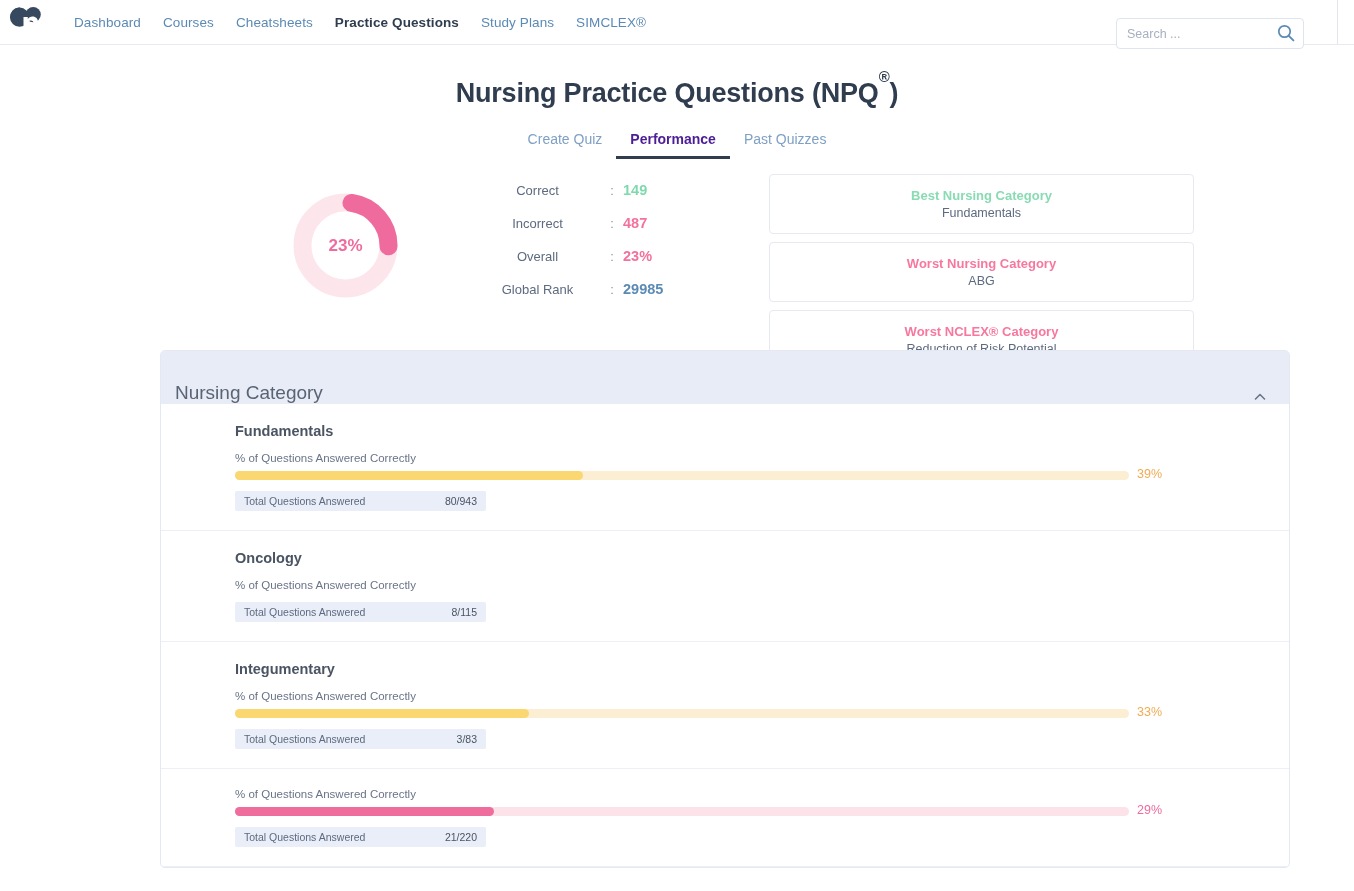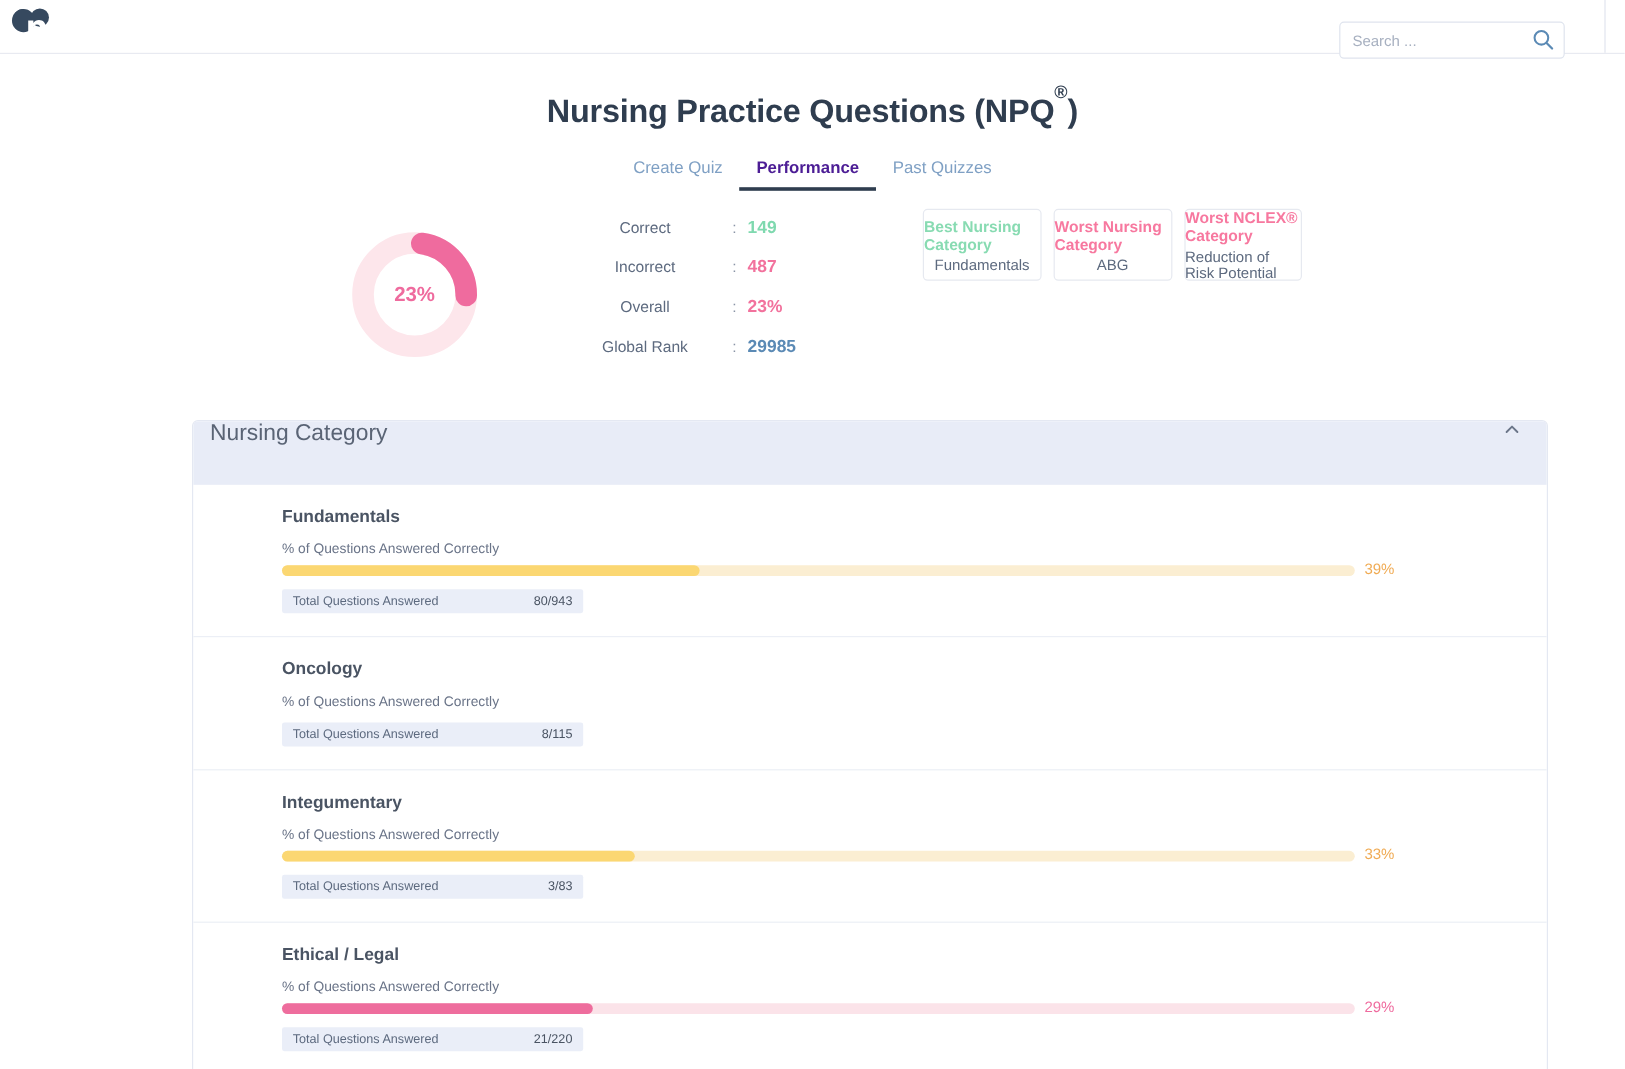--- a/index.html
+++ b/index.html
@@ -134,21 +134,21 @@
   }
   .stat-label { width: 127px; color: #5d6a7f; }
   .stat-colon { width: 22px; color: #8a94a6; }
   .stat-value { font-weight: 700; font-size: 14.5px; }
 
   .cards {
     position: absolute;
     left: 769px; top: 3px;
     width: 425px;
     display: grid;
-    grid-template-columns: 1fr 1fr 1fr 1fr;
+    grid-template-columns: 1fr;
     gap: 8px 10px;
   }
   .card {
     border: 1px solid #e6e9f0;
     border-radius: 4px;
     background: #fff;
     height: 60px;
     display: flex;
     flex-direction: column;
     align-items: center;
@@ -167,21 +167,21 @@
     width: 1130px;
     border: 1px solid #e4e8f2;
     border-radius: 5px;
     background: #fff;
     overflow: hidden;
   }
   .panel-head {
     height: 53px;
     background: #e8ecf7;
     display: flex;
-    align-items: flex-start;
+    align-items: flex-end;
     padding: 0 22px 0 14px;
     justify-content: space-between;
   }
   .panel-head h2 {
     font-size: 19px;
     font-weight: 400;
     color: #5a6475;
   }
   .chev { width: 14px; height: 14px; }
 
@@ -240,20 +240,28 @@
     <svg width="38" height="34" viewBox="0 0 38 34" aria-hidden="true">
       <path d="M10.5 2.5C5.3 2.5 1.5 6.6 1.5 11.8c0 5.2 3.9 9.3 9.1 9.3h.4v-8.7
                c0-1.6.5-2.9 1.5-3.8V6.9C11.4 4.1 11.5 2.5 10.5 2.5z" fill="#36495f"></path>
       <circle cx="10.6" cy="12.2" r="9.6" fill="#36495f"></circle>
       <circle cx="24.2" cy="9.6" r="7.6" fill="#36495f"></circle>
       <path d="M14.5 12h4.3v2.1c1-1.6 2.7-2.5 4.7-2.5 3.4 0 5.6 2.3 5.6 6V29h-4.5
                v-10.4c0-2-1-3.1-2.8-3.1-1.9 0-3 1.3-3 3.4V29h-4.3V12z" fill="#ffffff"></path>
     </svg>
   </div>
 
+  <nav class="nav">
+    <a>Dashboard</a>
+    <a>Courses</a>
+    <a>Cheatsheets</a>
+    <a class="active">Practice Questions</a>
+    <a>Study Plans</a>
+    <a>SIMCLEX®</a>
+  </nav>
 
   <div class="searchwrap">
     <input type="text" placeholder="Search ..." style="">
     <svg class="search-ico" viewBox="0 0 20 20">
       <circle cx="8.5" cy="8.5" r="5.7" fill="none" stroke="#5b8ab5" stroke-width="1.7"></circle>
       <line x1="12.8" y1="12.8" x2="17.4" y2="17.4" stroke="#5b8ab5" stroke-width="1.9" stroke-linecap="round"></line>
     </svg>
   </div>
 </div>
 
@@ -358,21 +366,20 @@
         <div class="bar-fill" style="background:#fbd772;width:294px"></div>
         <div class="bar-pct" style="color:#f0ab54">33%</div>
       </div>
       <div class="pill">
         <span>Total Questions Answered</span>
         <span class="pill-num">3/83</span>
       </div>
     </div>
 
     <div class="cat-row">
-      <div class="cat-name">Ethical / Legal</div>
       <div class="cat-sub">% of Questions Answered Correctly</div>
       <div class="bar-line">
         <div class="bar-track" style="background:#fbe3e9"></div>
         <div class="bar-fill" style="background:#ee6d9d;width:259px"></div>
         <div class="bar-pct" style="color:#ef6b9e">29%</div>
       </div>
       <div class="pill">
         <span>Total Questions Answered</span>
         <span class="pill-num">21/220</span>
       </div>

